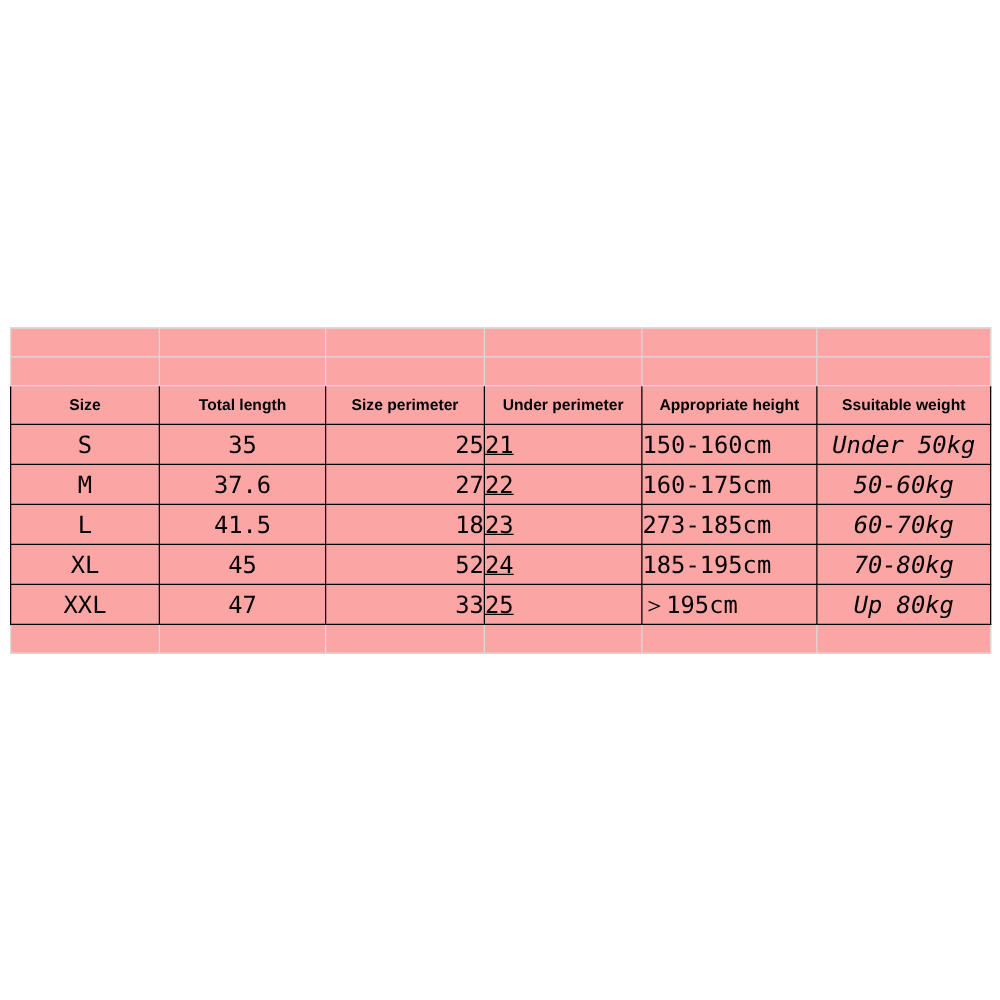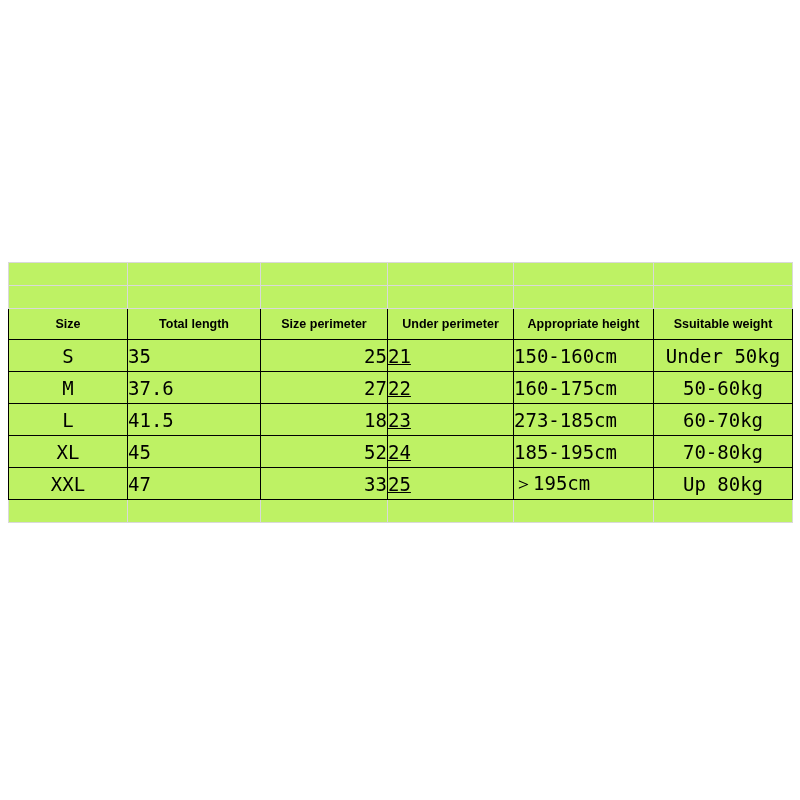--- a/index.html
+++ b/index.html
@@ -29,21 +29,21 @@
     position: absolute;
     left: 8px;
     top: 262px;
     width: 784px;
   }
 
   table.size-table {
     border-collapse: collapse;
     table-layout: fixed;
     width: 784px;
-    background: #bef264;
+    background: #fca5a5;
   }
 
   table.size-table td {
     border: 1px solid #d9d9d9;
     padding: 0;
     height: 22px;
     vertical-align: middle;
     color: #000000;
     font-size: 13px;
     white-space: nowrap;
@@ -63,25 +63,25 @@
 
   tr.data td {
     height: 31px;
     border: 1px solid #000000;
     font-family: "DejaVu Sans Mono", monospace;
     font-size: 19px;
     color: #000000;
   }
 
   td.c-size   { text-align: center; }
-  td.c-total  { }
+  td.c-total  { text-align: center; }
   td.c-upper  { text-align: right;  padding-right: 6px; }
   td.c-below  { text-align: left;  padding-right: 6px; text-decoration: underline; }
   td.c-height { text-align: left; }
-  td.c-weight { text-align: center; }
+  td.c-weight { text-align: center; font-style: italic; }
 
   
   col.w-size   { width: 119px; }
   col.w-total  { width: 133px; }
   col.w-upper  { width: 127px; }
   col.w-below  { width: 126px; }
   col.w-height { width: 140px; }
   col.w-weight { width: 139px; }
 
   

